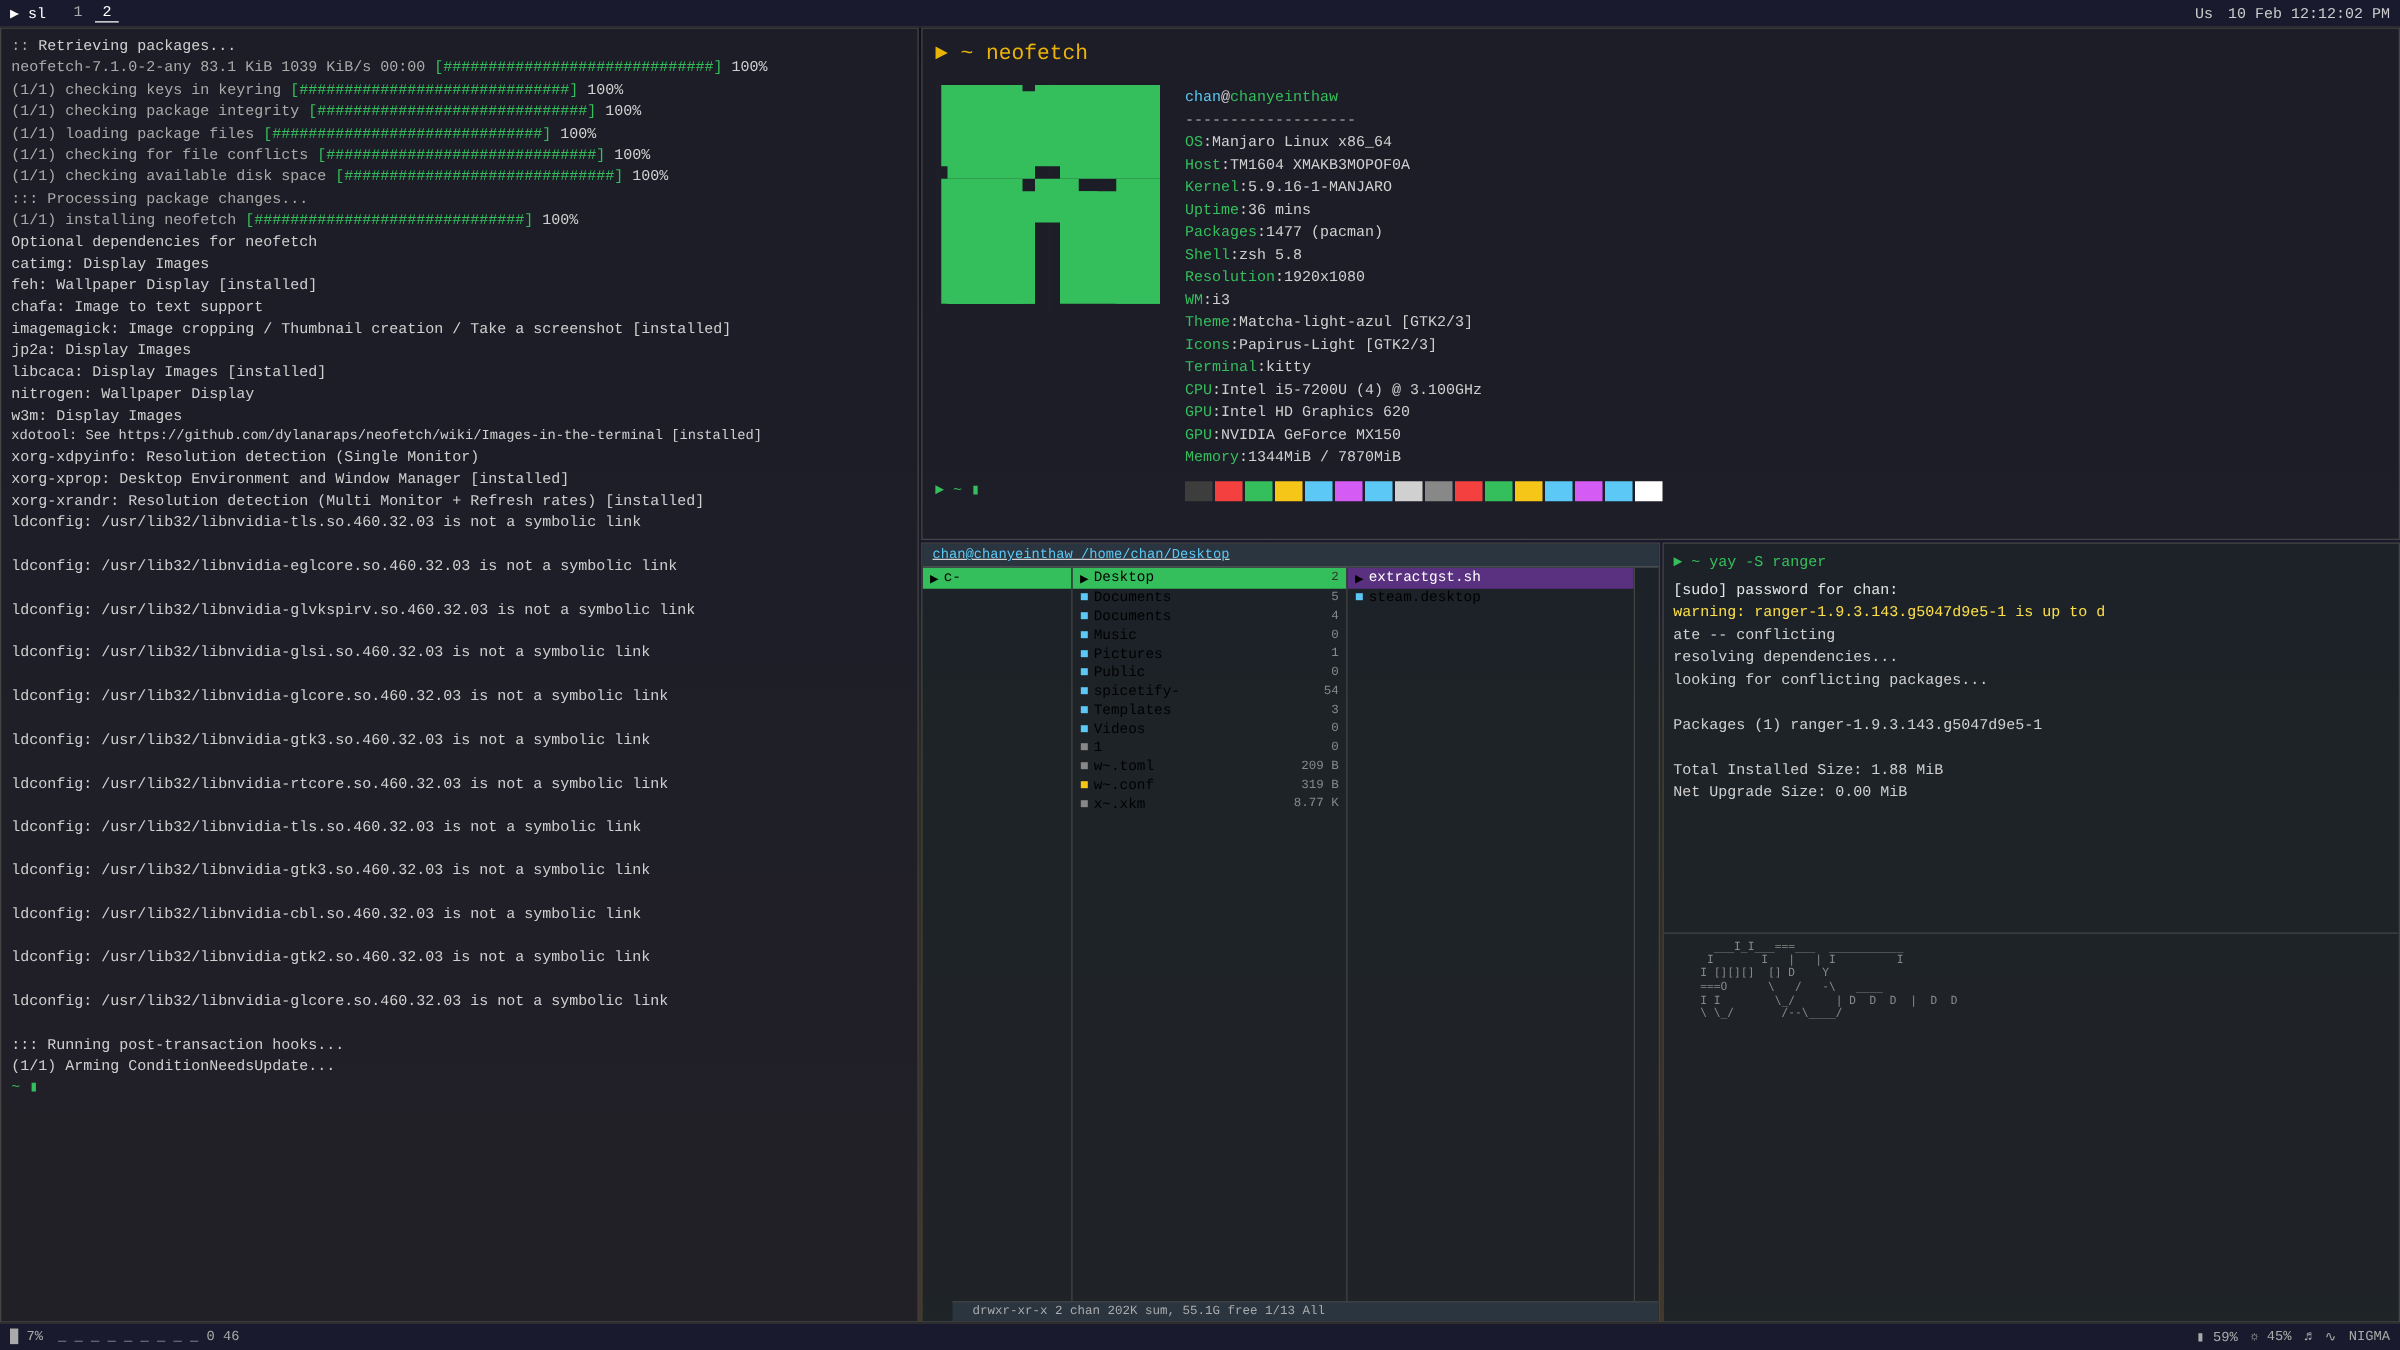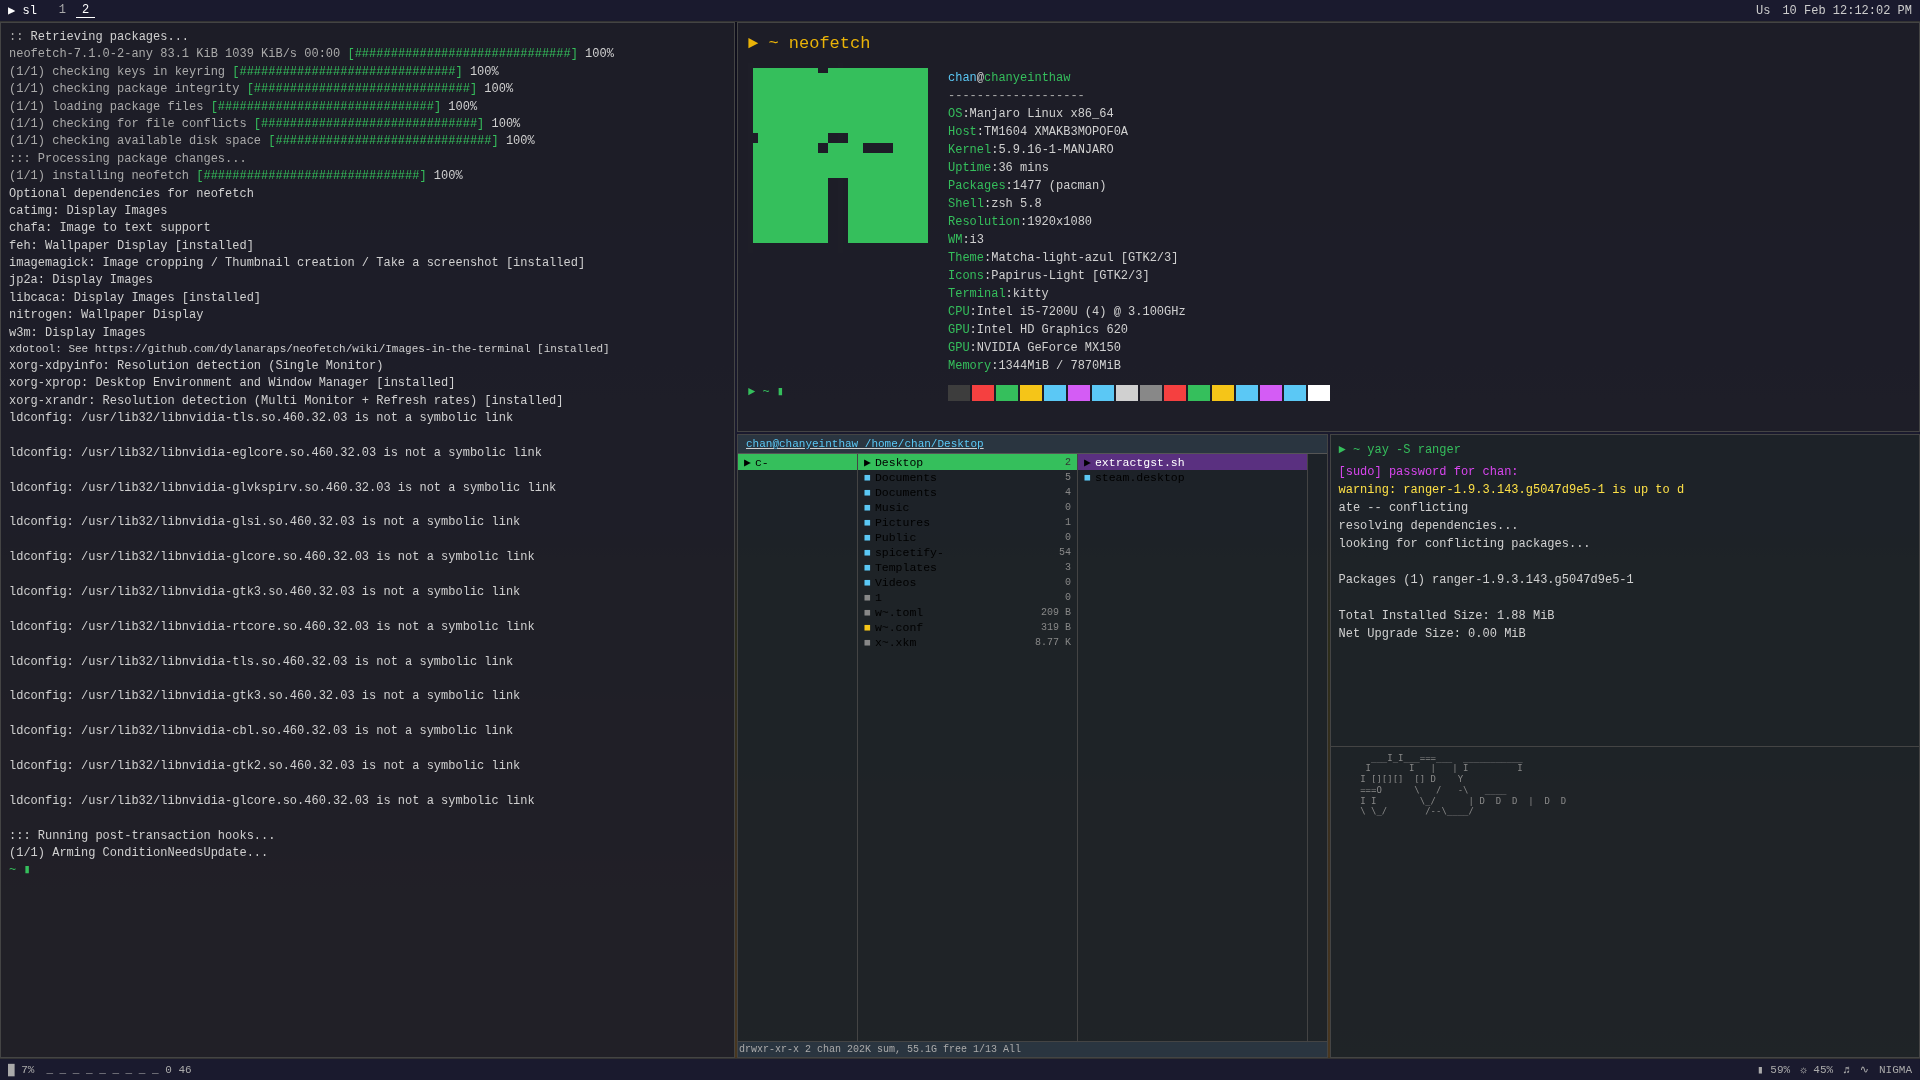--- a/index.html
+++ b/index.html
@@ -159,23 +159,24 @@
       align-items: center;
       gap: 4px;
     }
     .ranger-item.selected-dir { background: #35bf5c; color: #000; }
     .ranger-item.highlighted { background: #5a3080; color: #fff; }
     .item-count { margin-left: auto; color: #888; font-size: 10px; }
 
     .ranger-status {
       background: #2a3540;
       color: #aaa;
-      padding: 2px 1px;
+      padding: 2px 16px;
       font-size: 10px;
       border-top: 1px solid #444;
+      margin-left: 24px;
     }
 
     
     .yay-panel {
       background: rgba(30, 35, 40, 0.95);
       border: 1px solid #444;
       font-size: 12px;
       overflow: hidden;
       display: flex;
       flex-direction: column;
@@ -256,22 +257,22 @@
       <div class="term-line"><span style="color:#aaa">    neofetch-7.1.0-2-any                83.1 KiB   1039 KiB/s 00:00 </span><span style="color:#35bf5c">[##############################]</span><span style="color:#d0d0d0"> 100%</span></div>
       <div class="term-line"><span style="color:#aaa">(1/1) checking keys in keyring                                       </span><span style="color:#35bf5c">[##############################]</span><span style="color:#d0d0d0"> 100%</span></div>
       <div class="term-line"><span style="color:#aaa">(1/1) checking package integrity                                     </span><span style="color:#35bf5c">[##############################]</span><span style="color:#d0d0d0"> 100%</span></div>
       <div class="term-line"><span style="color:#aaa">(1/1) loading package files                                          </span><span style="color:#35bf5c">[##############################]</span><span style="color:#d0d0d0"> 100%</span></div>
       <div class="term-line"><span style="color:#aaa">(1/1) checking for file conflicts                                    </span><span style="color:#35bf5c">[##############################]</span><span style="color:#d0d0d0"> 100%</span></div>
       <div class="term-line"><span style="color:#aaa">(1/1) checking available disk space                                  </span><span style="color:#35bf5c">[##############################]</span><span style="color:#d0d0d0"> 100%</span></div>
       <div class="term-line"><span style="color:#aaa">::: Processing package changes...</span></div>
       <div class="term-line"><span style="color:#aaa">(1/1) installing neofetch                                            </span><span style="color:#35bf5c">[##############################]</span><span style="color:#d0d0d0"> 100%</span></div>
       <div class="term-line">Optional dependencies for neofetch</div>
       <div class="term-line">    catimg: Display Images</div>
+      <div class="term-line">    feh: Wallpaper Display [installed]</div>
       <div class="term-line">    chafa: Image to text support</div>
-      <div class="term-line">    feh: Wallpaper Display [installed]</div>
       <div class="term-line">    imagemagick: Image cropping / Thumbnail creation / Take a screenshot [installed]</div>
       <div class="term-line">    jp2a: Display Images</div>
       <div class="term-line">    libcaca: Display Images [installed]</div>
       <div class="term-line">    nitrogen: Wallpaper Display</div>
       <div class="term-line">    w3m: Display Images</div>
       <div class="term-line" style="font-size:11px;">    xdotool: See https://github.com/dylanaraps/neofetch/wiki/Images-in-the-terminal [installed]</div>
       <div class="term-line">    xorg-xdpyinfo: Resolution detection (Single Monitor)</div>
       <div class="term-line">    xorg-xprop: Desktop Environment and Window Manager [installed]</div>
       <div class="term-line">    xorg-xrandr: Resolution detection (Multi Monitor + Refresh rates) [installed]</div>
       <div class="term-line">ldconfig: /usr/lib32/libnvidia-tls.so.460.32.03 is not a symbolic link</div>
@@ -539,21 +540,21 @@
               <span> steam.desktop</span>
             </div>
           </div>
         </div>
         <div class="ranger-status">drwxr-xr-x  2 chan  202K sum, 55.1G free  1/13  All</div>
       </div>
 
       <div class="yay-panel">
         <div class="yay-top">
           <div style="color:#35bf5c; margin-bottom:4px;">► ~ yay -S ranger</div>
-          <div style="color:#d946ef;">[sudo] password for chan:</div>
+          <div style="color:#e5e5e5;">[sudo] password for chan:</div>
           <div style="color:#fde047;">warning: ranger-1.9.3.143.g5047d9e5-1 is up to d</div>
           <div style="color:#d0d0d0;">ate -- conflicting</div>
           <div style="color:#d0d0d0;">resolving dependencies...</div>
           <div style="color:#d0d0d0;">looking for conflicting packages...</div>
           <div>&nbsp;</div>
           <div style="color:#d0d0d0;">Packages (1) ranger-1.9.3.143.g5047d9e5-1</div>
           <div>&nbsp;</div>
           <div style="color:#d0d0d0;">Total Installed Size:   1.88 MiB</div>
           <div style="color:#d0d0d0;">Net Upgrade Size:       0.00 MiB</div>
         </div>

